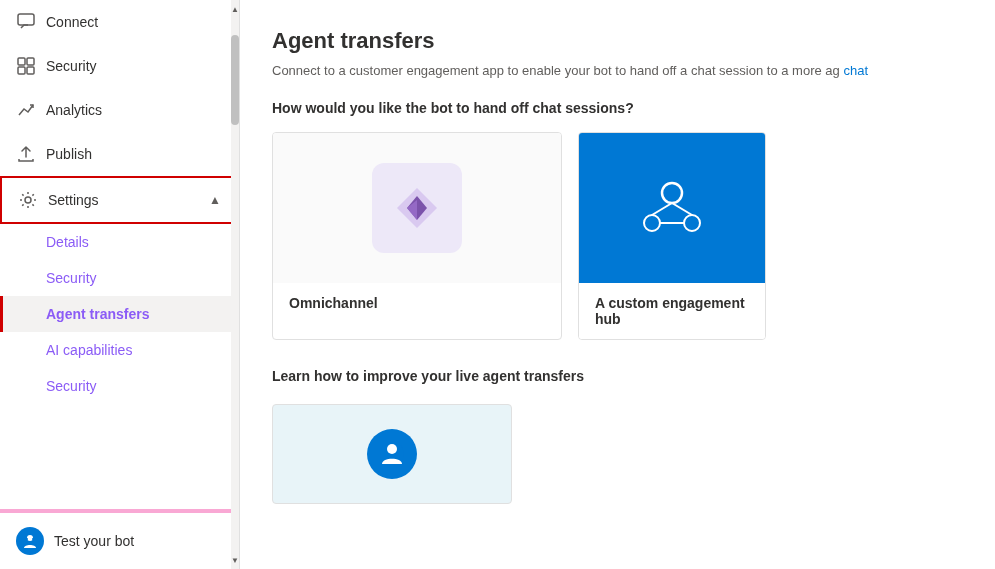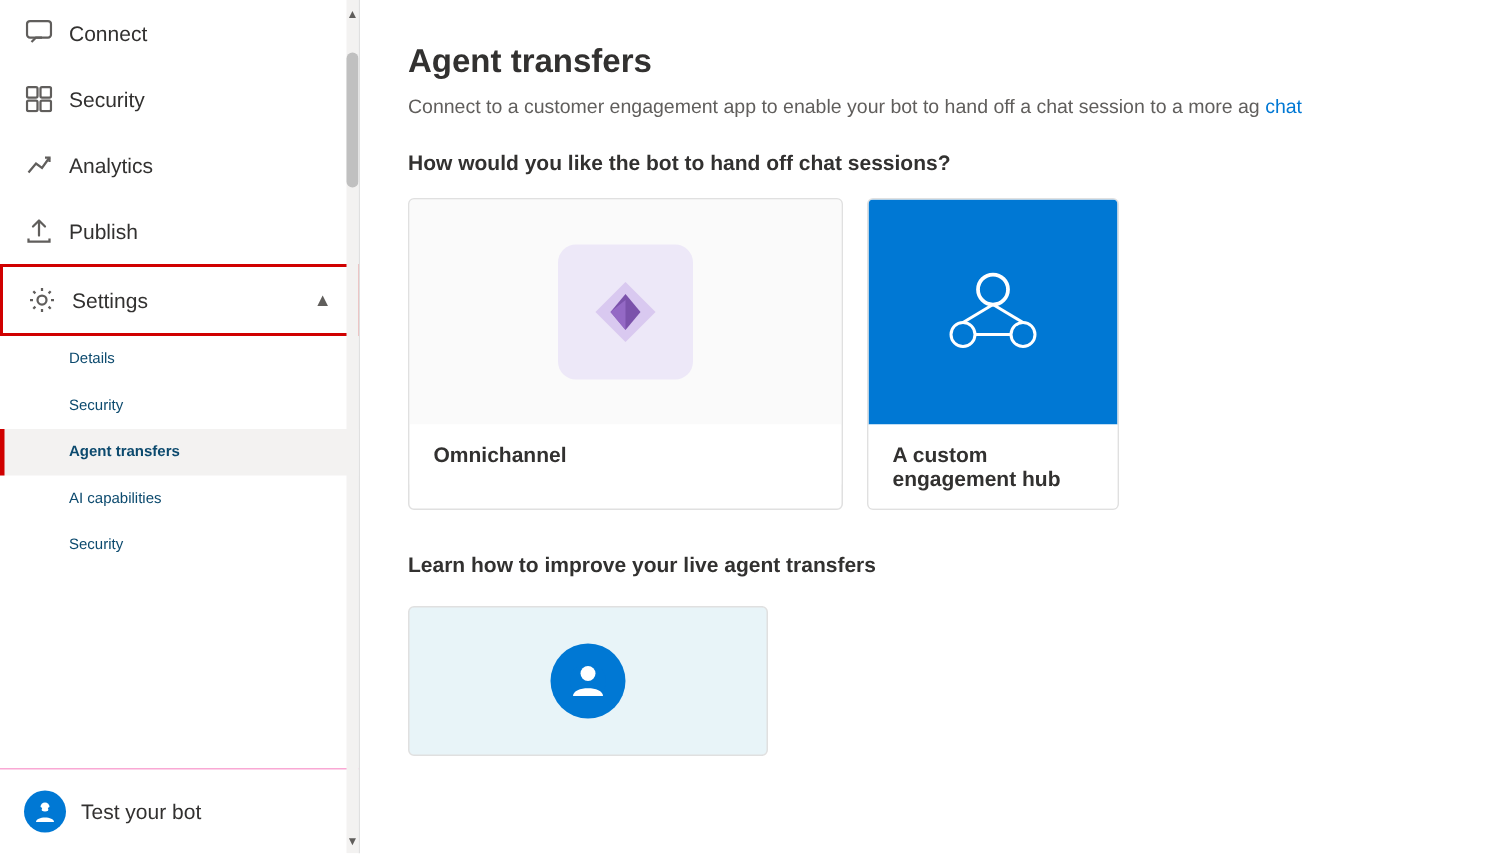--- a/index.html
+++ b/index.html
@@ -52,22 +52,22 @@
       color: #605e5c;
       font-size: 16px;
       flex-shrink: 0;
     }
 
     .sidebar-sub-item {
       display: flex;
       align-items: center;
       padding: 10px 16px 10px 46px;
       cursor: pointer;
-      color: #0c4a6e;
-      font-size: 10px;
+      color: #8b5cf6;
+      font-size: 14px;
       user-select: none;
     }
     .sidebar-sub-item.active-sub {
       border-left: 3px solid #0078d4;
       padding-left: 43px;
       font-weight: 600;
       background: #f0f0f0;
     }
 
     .settings-row {
@@ -92,21 +92,21 @@
       font-size: 16px;
     }
     .settings-row .chevron {
       margin-left: auto;
       font-size: 12px;
       color: #605e5c;
     }
 
     
     .sidebar-bottom {
-      border-top: 1px solid #f9a8d4;
+      border-top: 4px solid #f9a8d4;
       padding: 0;
     }
     .test-bot-item {
       display: flex;
       align-items: center;
       padding: 14px 16px;
       cursor: pointer;
       gap: 10px;
       font-size: 14px;
       color: #323130;
@@ -192,21 +192,21 @@
       width: 90px;
       height: 90px;
       background: #ede8f8;
       border-radius: 12px;
       display: flex;
       align-items: center;
       justify-content: center;
     }
 
     .custom-hub-card {
-      width: 168px;
+      width: 188px;
       min-height: 200px;
       border: 1px solid #e0e0e0;
       border-radius: 4px;
       background: #fff;
       display: flex;
       flex-direction: column;
       overflow: hidden;
       flex-shrink: 0;
     }
 

